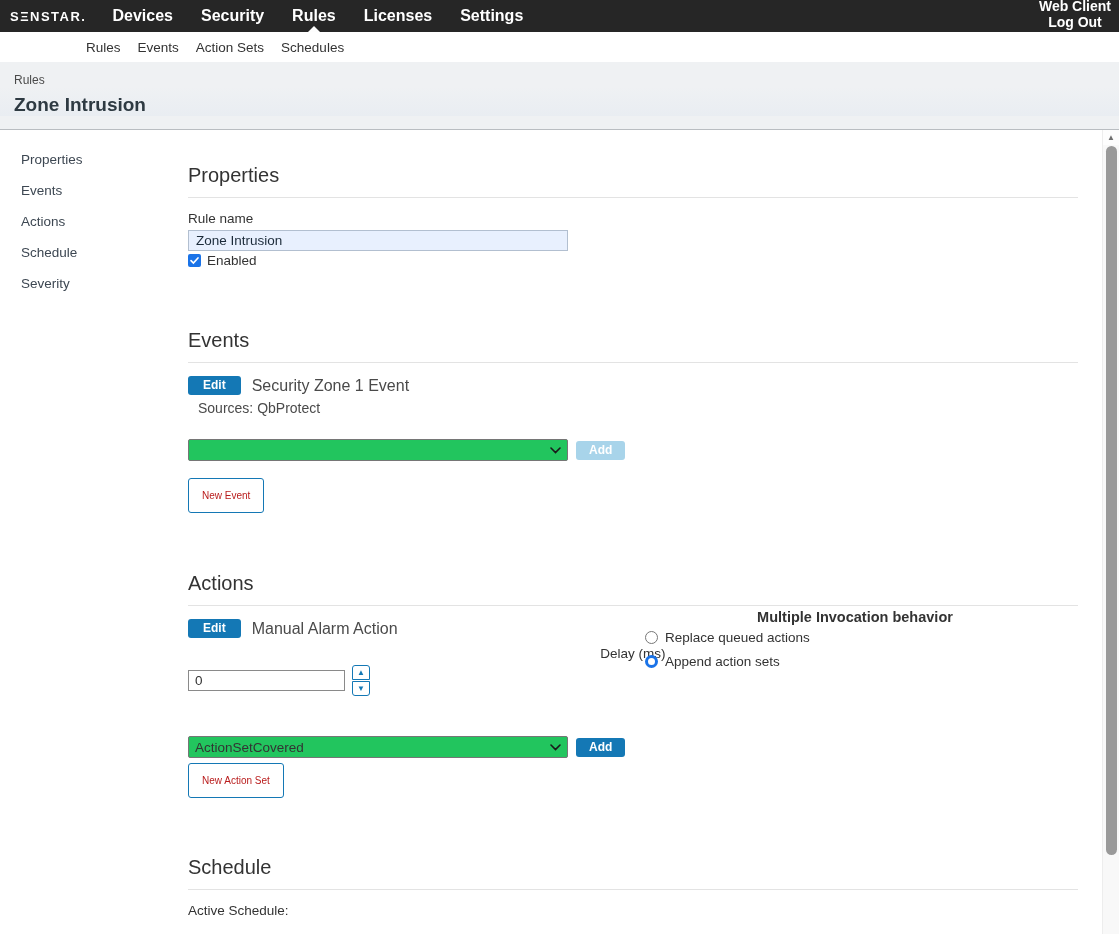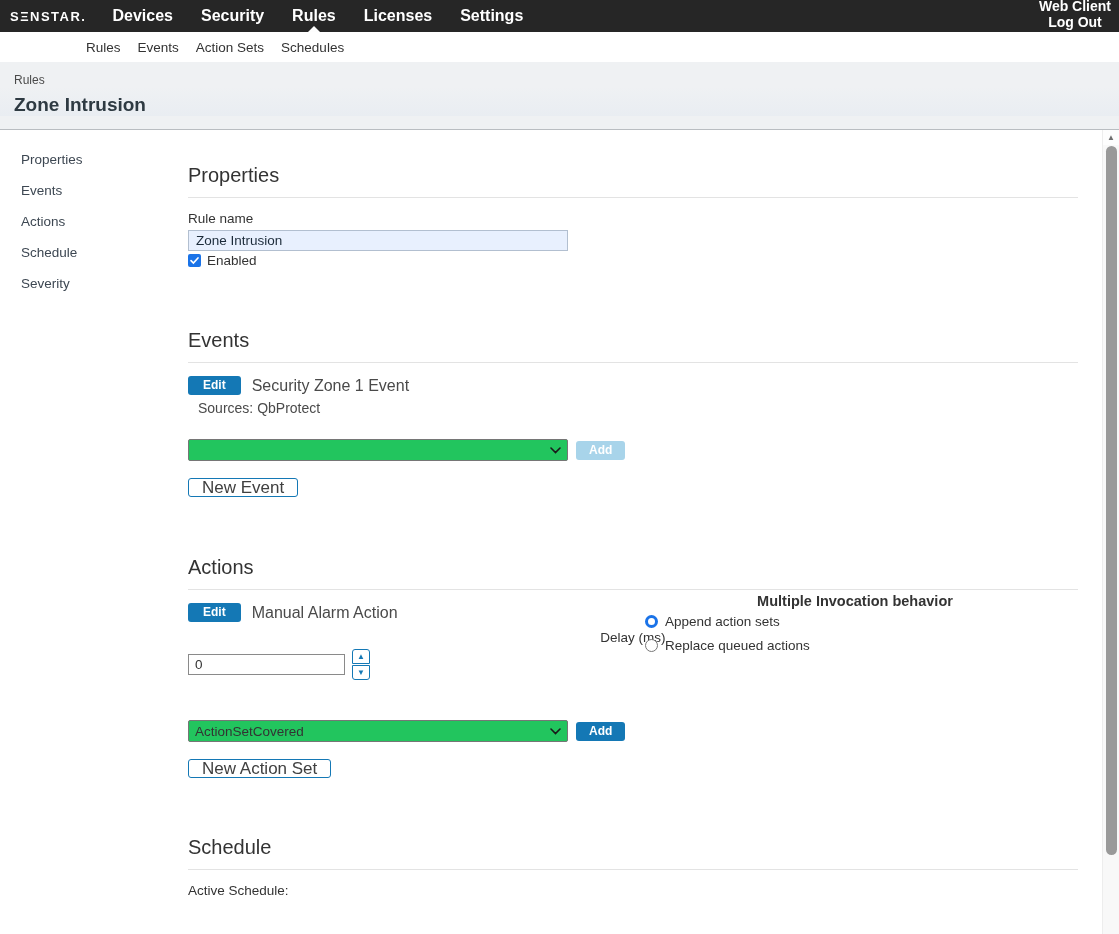--- a/index.html
+++ b/index.html
@@ -85,22 +85,22 @@
     display:flex; align-items:center; justify-content:space-between;
     font-size:13.5px; color:#333; padding:0 6px; cursor:pointer;
   }
   .fake-select .chevron { color:#1a1a1a; flex:none; }
   .btn-add {
     background:#1478b5; color:#fff; font-size:12px; font-weight:bold; border:none;
     border-radius:3px; padding:3px 13px; height:19px; line-height:13px; margin-left:8px; cursor:pointer;
   }
   .btn-add.disabled { background:#a8d4ea; cursor:default; }
   .btn-outline {
-    background:#fff; color:#404040; font-size:17px; border:1px solid #1478b5;
-    border-radius:3px; padding:3px 13px; height:19px; line-height:12px; cursor:pointer;
+    background:#fff; color:#b91c1c; font-size:10px; border:1px solid #1478b5;
+    border-radius:3px; padding:3px 13px; height:35px; line-height:12px; cursor:pointer;
   }
 
   
   .number-row { display:flex; align-items:center; }
   .number-input {
     width:157px; height:21px; border:1px solid #8a8a8a; background:#fff;
     font-size:13.5px; color:#333; padding:1px 6px; display:flex; align-items:center;
   }
   .spinner { margin-left:7px; display:flex; flex-direction:column; }
   .spin-btn {
@@ -245,39 +245,39 @@
         <div class="number-input">0</div>
         <div class="spinner">
           <div class="spin-btn up">▲</div>
           <div class="spin-btn down">▼</div>
         </div>
       </div>
 
       <div class="invocation">
         <div class="invocation-heading">Multiple Invocation behavior</div>
         <div class="radio-row">
+          <span class="radio unchecked"></span>
+          <span class="radio-label">Replace queued actions</span>
+        </div>
+        <div class="radio-row">
           <span class="radio checked"></span>
           <span class="radio-label">Append action sets</span>
-        </div>
-        <div class="radio-row">
-          <span class="radio unchecked"></span>
-          <span class="radio-label">Replace queued actions</span>
         </div>
       </div>
 
       <div class="select-row" style="margin-top:40px;">
         <div class="fake-select">
           <span>ActionSetCovered</span>
           <svg class="chevron" width="11" height="7" viewBox="0 0 11 7">
               <path d="M1 1 L5.5 5.5 L10 1" stroke="#1a1a1a" stroke-width="1.6" fill="none" stroke-linecap="round"></path>
             </svg>
         </div>
         <button class="btn-add">Add</button>
       </div>
-      <div style="margin-top:17px;">
+      <div style="margin-top:5px;">
         <button class="btn-outline">New Action Set</button>
       </div>
     </div>
 
     <div class="gap-actions-schedule"></div>
 
     <div class="section">
       <div class="section-heading">Schedule</div>
       <div class="field-label">Active Schedule:</div>
 

